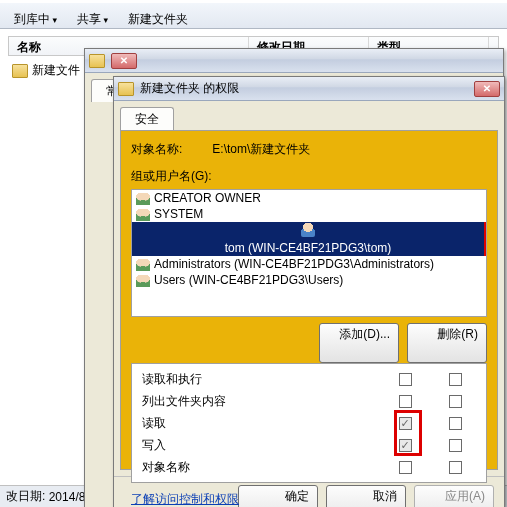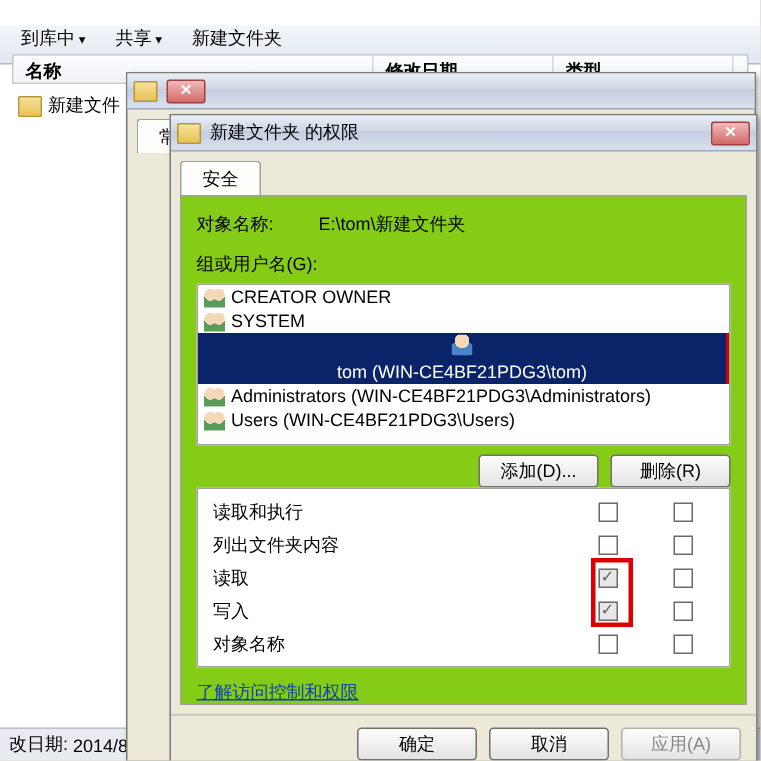--- a/index.html
+++ b/index.html
@@ -13,24 +13,24 @@
     overflow: hidden;
     position: relative;
   }
   .explorer-bg {
     position: absolute;
     left: 0; top: 0; right: 0; bottom: 0;
     background: #fff;
   }
   .explorer-toolbar {
     position: absolute;
-    left: 0; top: 17px; right: 0; height: 26px;
+    left: 0; top: 3px; right: 0; height: 26px;
     background: linear-gradient(#f2f6fb,#e2e8f1);
     border-bottom: 1px solid #b0b8c4;
-    display: flex; align-items: flex-start;
+    display: flex; align-items: flex-end;
     padding-left: 6px;
     gap: 4px;
   }
   .explorer-toolbar span { padding: 0 8px; }
   .dropdown-arrow::after { content: " ▾"; font-size: 9px; }
   .column-header {
     position: absolute;
     left: 8px; top: 36px; right: 8px; height: 20px;
     background: linear-gradient(#fbfcfd,#f1f3f7);
     border: 1px solid #c8c8c8;
@@ -104,29 +104,29 @@
     border: 1px solid #a0a0a0;
     border-bottom: none;
     border-radius: 3px 3px 0 0;
     background: #fdfdfb;
     margin-right: 2px;
     font-size: 12px;
   }
   .tab-content {
     margin: 0 6px 6px 6px;
     border: 1px solid #a0a0a0;
-    background: #84cc16;
+    background: #eab308;
     padding: 10px 10px 8px;
   }
   .field-row { display: flex; gap: 30px; margin-bottom: 10px; }
   .groupbox-label { margin-bottom: 4px; display: block;}
   .user-list {
     border: 1px solid #a0a0a0;
     background: #fff;
-    height: 108px;
+    height: 128px;
     overflow: hidden;
   }
   .user-item {
     display: flex; align-items: center;
     padding: 1px 4px; gap: 4px;
     font-size: 12px;
   }
   .user-item.selected {
     background: #0a246a;
     color: #fff;
@@ -144,28 +144,28 @@
   }
   .group-icon {
     width: 14px; height: 14px;
     display: inline-block;
     background: radial-gradient(circle at 30% 40%, #f4d8b8 0 30%, transparent 31%),
                 radial-gradient(circle at 70% 40%, #f4d8b8 0 30%, transparent 31%),
                 radial-gradient(circle at 50% 90%, #5a9a5a 0 60%, transparent 61%);
   }
 
   .btn {
-    min-width: 80px; height: 22px;
+    min-width: 80px; height: 40px;
     border: 1px solid #707070;
     background: linear-gradient(#fdfdfd,#e3e3e3);
     border-radius: 3px;
     font-size: 12px;
     padding: 0 8px;
     line-height: 20px;
-    text-align: center;
+    text-align: right;
     display: inline-block;
     cursor: default;
   }
   .btn.disabled { color: #888; border-color: #b0b0b0; }
   .btn-row { display: flex; justify-content: flex-end; gap: 8px; margin-top: 6px; }
 
   .perm-header-row { display: flex; margin-top: 10px; }
   .perm-header-row .spacer { flex: 1; }
   .perm-header-row .col { width: 50px; text-align: center; }
   .perm-list {

